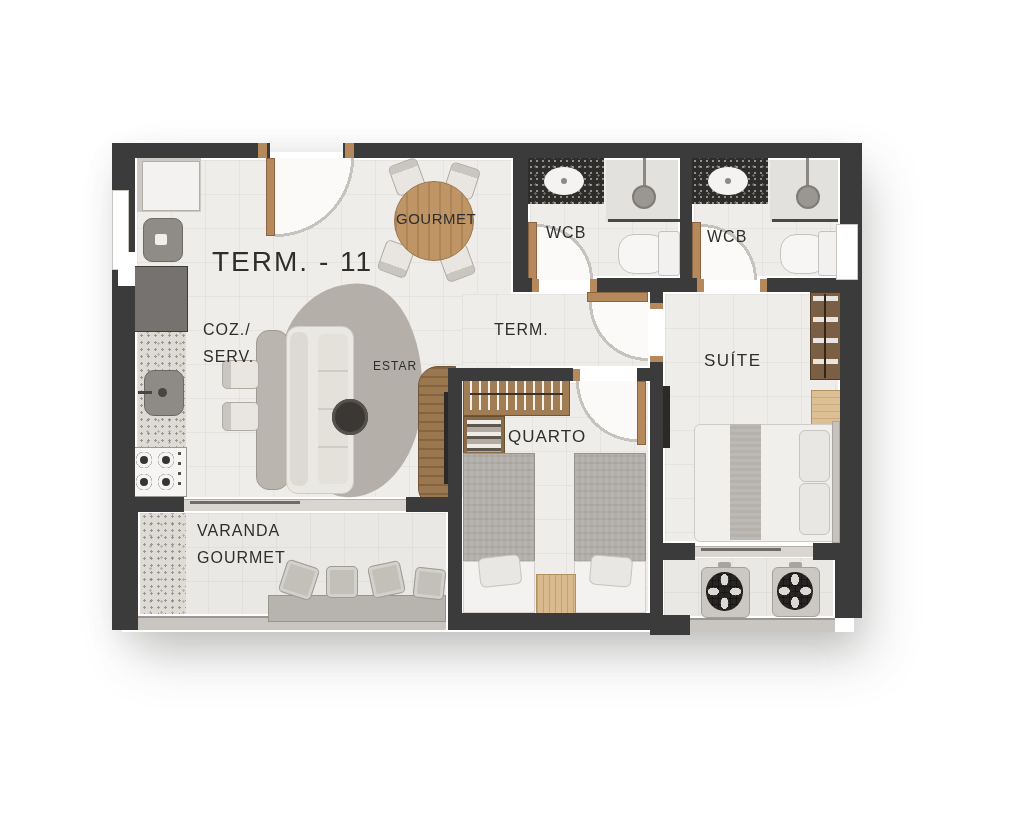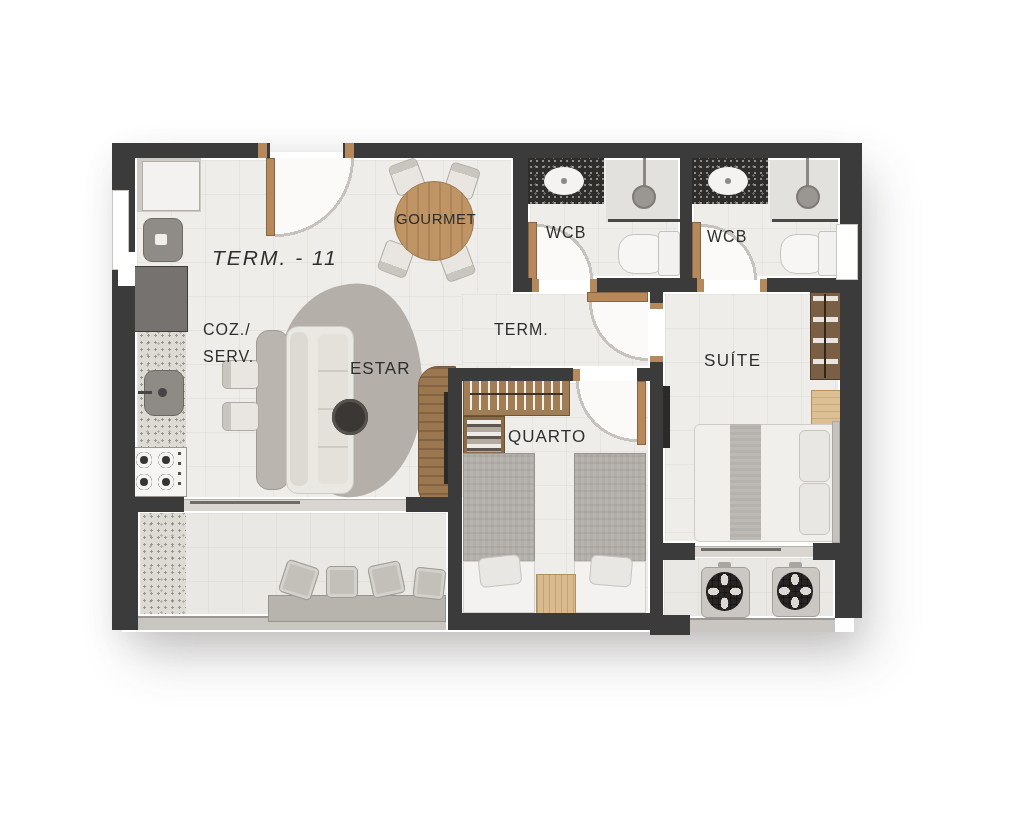--- a/index.html
+++ b/index.html
@@ -216,26 +216,30 @@
   <div class="jamb" style="left:258px;top:143px;width:9px;height:15px;"></div>
   <div class="jamb" style="left:345px;top:143px;width:9px;height:15px;"></div>
   <div class="jamb" style="left:532px;top:279px;width:7px;height:13px;"></div>
   <div class="jamb" style="left:590px;top:279px;width:7px;height:13px;"></div>
   <div class="jamb" style="left:697px;top:279px;width:7px;height:13px;"></div>
   <div class="jamb" style="left:760px;top:279px;width:7px;height:13px;"></div>
   <div class="jamb" style="left:650px;top:303px;width:13px;height:6px;"></div>
   <div class="jamb" style="left:650px;top:356px;width:13px;height:6px;"></div>
   <div class="jamb" style="left:573px;top:369px;width:7px;height:12px;"></div>
 
-  <div class="label" style="left:212px;top:246px;font-size:21px;letter-spacing:2px;font-style:italic;">TERM. - 11</div>
+  <div class="label" style="left:212px;top:246px;font-size:28px;letter-spacing:2px;">TERM. - 11</div>
   <div class="label" style="left:396px;top:210px;width:74px;text-align:center;font-size:15px;letter-spacing:0.5px;">GOURMET</div>
   <div class="label" style="left:546px;top:224px;font-size:16px;">WCB</div>
   <div class="label" style="left:707px;top:228px;font-size:16px;">WCB</div>
   <div class="label" style="left:494px;top:321px;font-size:16px;">TERM.</div>
   <div class="label" style="left:203px;top:316px;font-size:16px;line-height:27px;">
     <span style="display:block;">COZ./</span>
     <span style="display:block;">SERV.</span>
   </div>
-  <div class="label" style="left:350px;top:359px;font-size:17px;">ESTAR</div>
+  <div class="label" style="left:373px;top:359px;font-size:12px;">ESTAR</div>
   <div class="label" style="left:508px;top:427px;font-size:17px;">QUARTO</div>
   <div class="label" style="left:704px;top:351px;font-size:17px;letter-spacing:1.5px;">SUÍTE</div>
+  <div class="label" style="left:197px;top:517px;font-size:16px;line-height:27px;">
+    <span style="display:block;">VARANDA</span>
+    <span style="display:block;">GOURMET</span>
+  </div>
 
 </div>
 
 </body></html>

